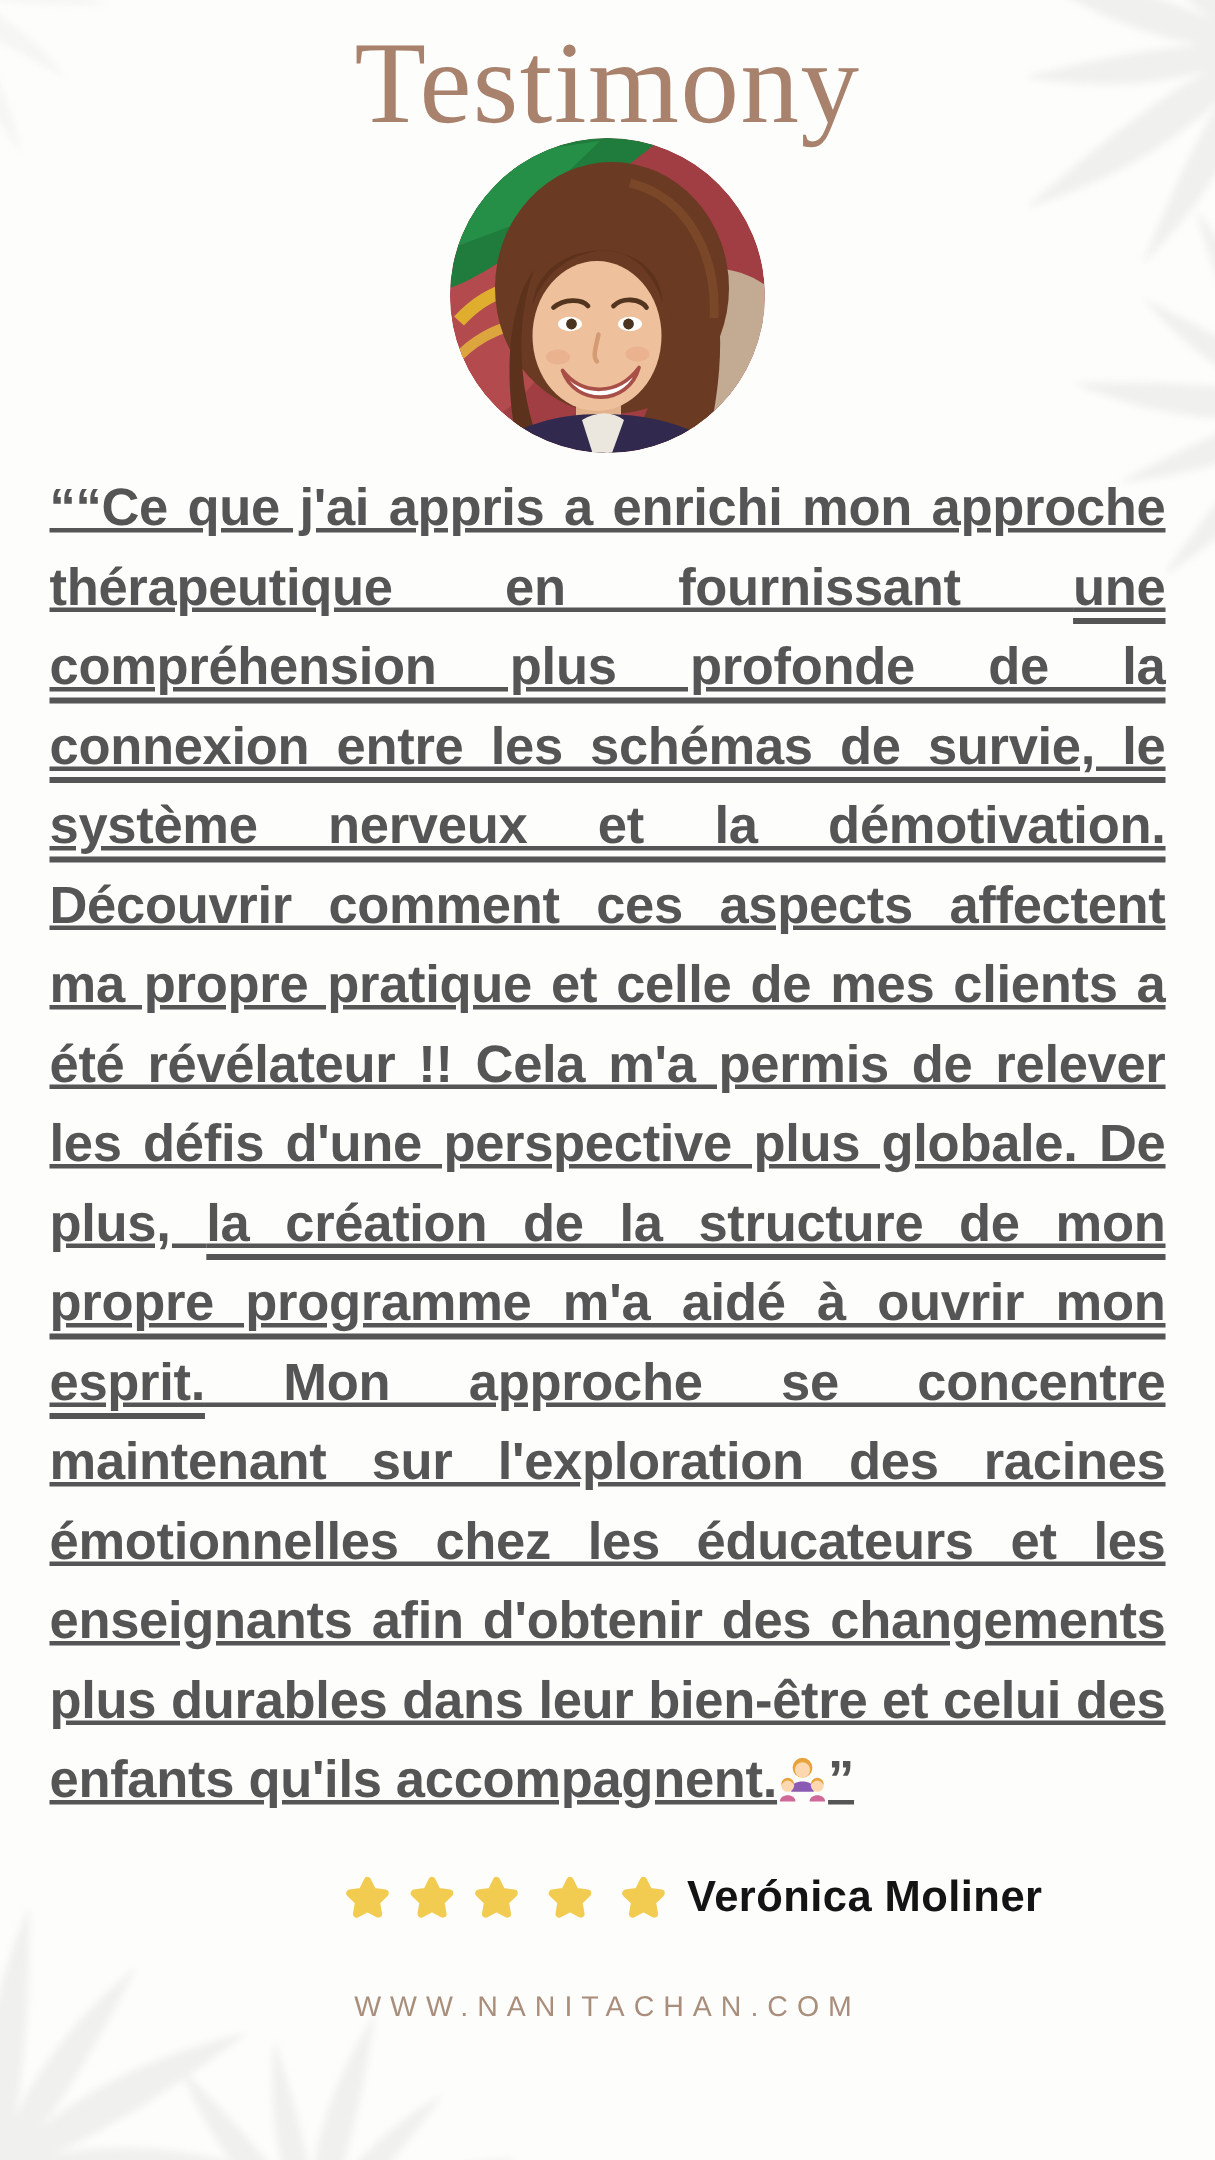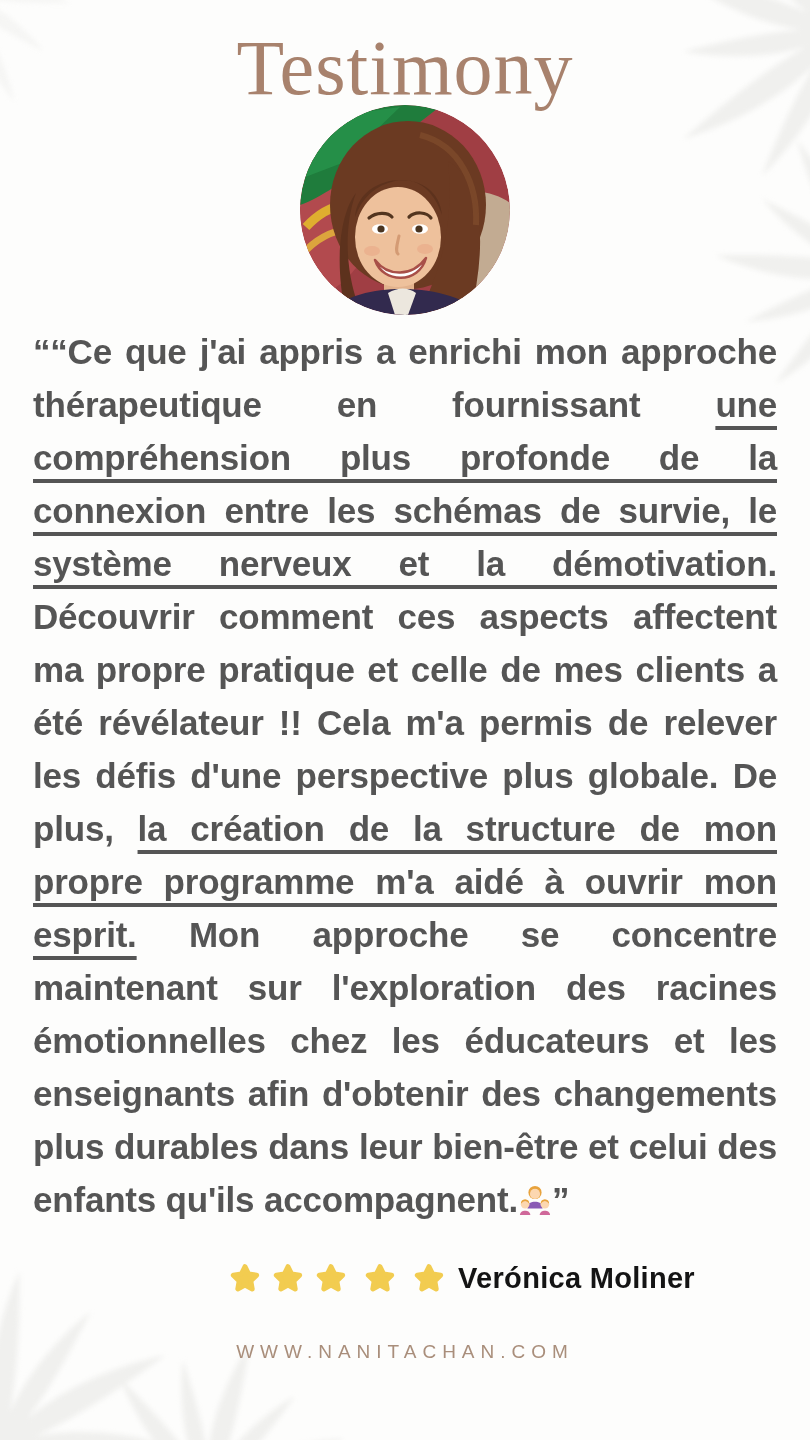--- a/index.html
+++ b/index.html
@@ -22,21 +22,21 @@
   .page{position:relative;width:810px;height:1440px;overflow:hidden;}
 
   
   .leaf{position:absolute;filter:blur(2.5px);pointer-events:none;}
   .leaf-tr{top:-60px;right:-80px;}
   .leaf-tl{top:-60px;left:-110px;opacity:.55;}
   .leaf-bl{bottom:-80px;left:-90px;}
 
   .title{
     position:relative;z-index:2;
-    margin:0;padding-top:21px;
+    margin:0;padding-top:8px;
     text-align:center;
     font-family:"Liberation Serif","DejaVu Serif",serif;
     font-weight:400;
     font-size:78px;line-height:94px;
     letter-spacing:1px;
     color:var(--title);
   }
 
   .avatar{
     position:relative;z-index:1;
@@ -48,20 +48,21 @@
   .avatar svg{display:block;width:100%;height:100%;}
 
   .quote{
     position:relative;z-index:2;
     margin:10px 33px 0;
     text-align:justify;
     font-size:35px;line-height:53px;
     font-weight:700;
     color:var(--body-text);
     letter-spacing:-0.2px;
+    text-decoration:underline;
   }
   .quote u{
     text-decoration:underline;
     text-decoration-thickness:3.5px;
     text-underline-offset:9px;
     text-decoration-color:var(--body-text);
   }
   .quote .emoji{display:inline-block;vertical-align:-4px;line-height:0;}
   .quote .emoji svg{width:34px;height:32px;}
 

